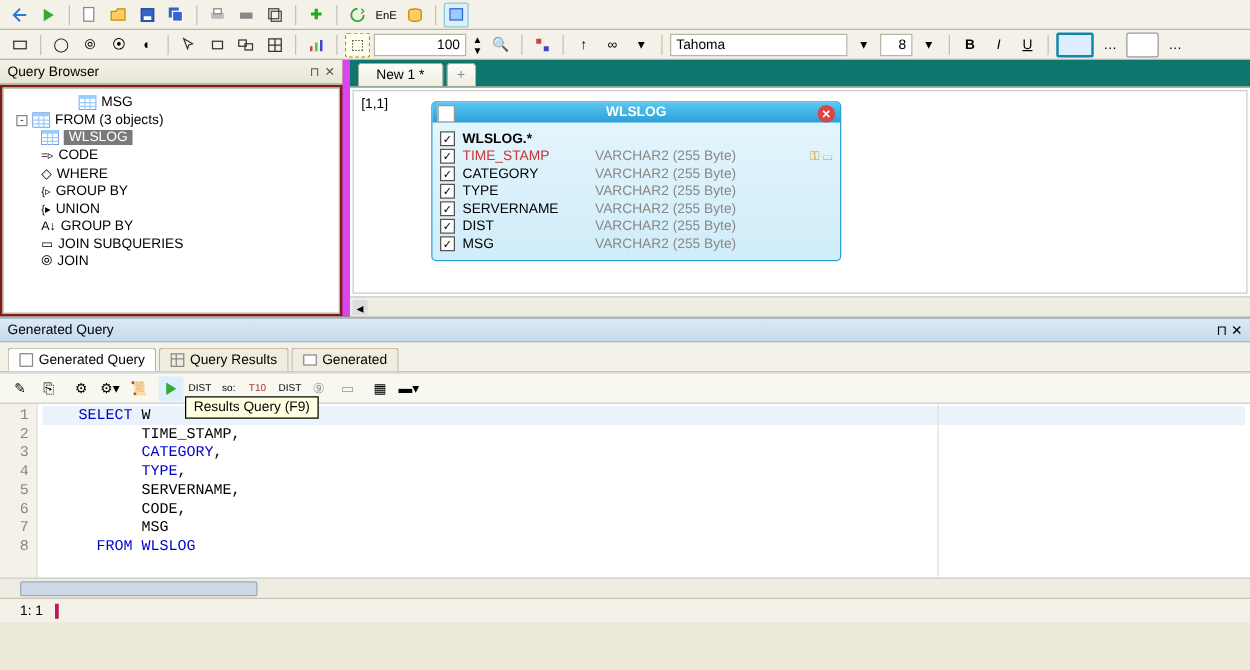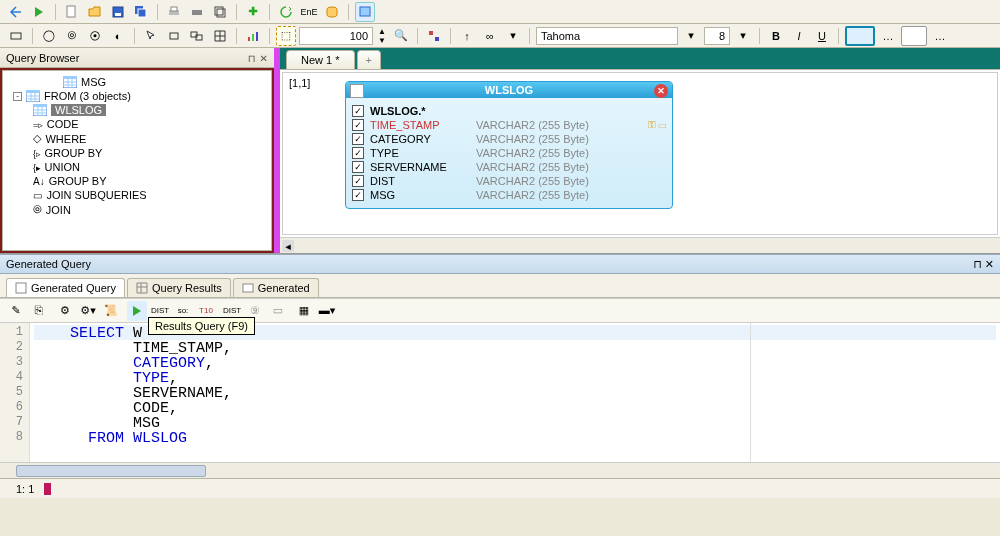--- a/index.html
+++ b/index.html
@@ -38,30 +38,30 @@
 .wl-row .key{margin-left:auto;color:#d90;font-size:10px}
 .gen-header{background:linear-gradient(#dce9f5,#c5dbed);border-top:1px solid #9ab;border-bottom:1px solid #9ab;padding:3px 6px;display:flex;align-items:center;justify-content:space-between;height:20px}
 .gen-tabs{background:#f4f2e8;border-bottom:1px solid #b8b5a3;display:flex;align-items:flex-end;height:24px;padding-left:6px}
 .gtab{background:#fff;border:1px solid #b8b5a3;border-bottom:none;border-radius:3px 3px 0 0;padding:3px 8px;margin-right:2px;display:flex;align-items:center;gap:4px}
 .gtab.inactive{background:#f0edde}
 .editor-area{height:180px;display:flex;flex-direction:column;background:#fff;border-top:1px solid #ccc}
 .editor-toolbar{height:24px;border-bottom:1px solid #ccc;display:flex;align-items:center;padding:0 6px;gap:3px;background:#f8f7f0;position:relative}
 .tooltip{position:absolute;left:148px;top:18px;background:#ffffe1;border:1px solid #000;padding:2px 6px;font-size:11px;z-index:5}
 .editor-body{flex:1;display:flex;overflow:auto}
 .gutter{width:30px;background:#f4f2e8;border-right:1px solid #ddd;text-align:right;padding:2px 6px 2px 2px;color:#888;font-family:'Courier New',monospace;font-size:12px}
-.code{flex:1;font-family:'Courier New',monospace;font-size:15px;padding:2px 4px;white-space:pre;position:relative}
+.code{flex:1;font-family:'Courier New',monospace;font-size:12px;padding:2px 4px;white-space:pre;position:relative}
 .code .kw{color:#0000cd}
 .code .id{color:#0000cd}
 .code-line{height:15px}
 .code-line.hl{background:#eaf2fb}
 .ruler{position:absolute;left:720px;top:0;bottom:0;width:1px;background:#ddd}
 .hscroll{height:16px;background:#efede1;border-top:1px solid #ccc;position:relative}
 .hscroll .thumb{position:absolute;left:16px;top:2px;height:12px;width:380px;background:#cdd9e8;border:1px solid #9ab;border-radius:2px}
 .status{height:20px;background:#f4f2e8;border-top:1px solid #b8b5a3;display:flex;align-items:center;padding:0 6px;font-size:11px}
-.status .cell{border-right:7px solid #be185d;padding:0 10px}
+.status .cell{border-right:3px solid #be185d;padding:0 10px}
 input[type=text].tb{border:1px solid #b8b5a3;background:#fff;height:18px;font:inherit;padding:0 4px}
 svg{display:block}
 </style>
 </head>
 <body>
 
 <div class="toolbar">
   <div class="tbtn">
       <svg class="icon" viewBox="0 0 14 14">
         <path d="M7 2L2 7l5 5M2 7h10" stroke="#2a7bd6" fill="none" stroke-width="1.5"></path>

